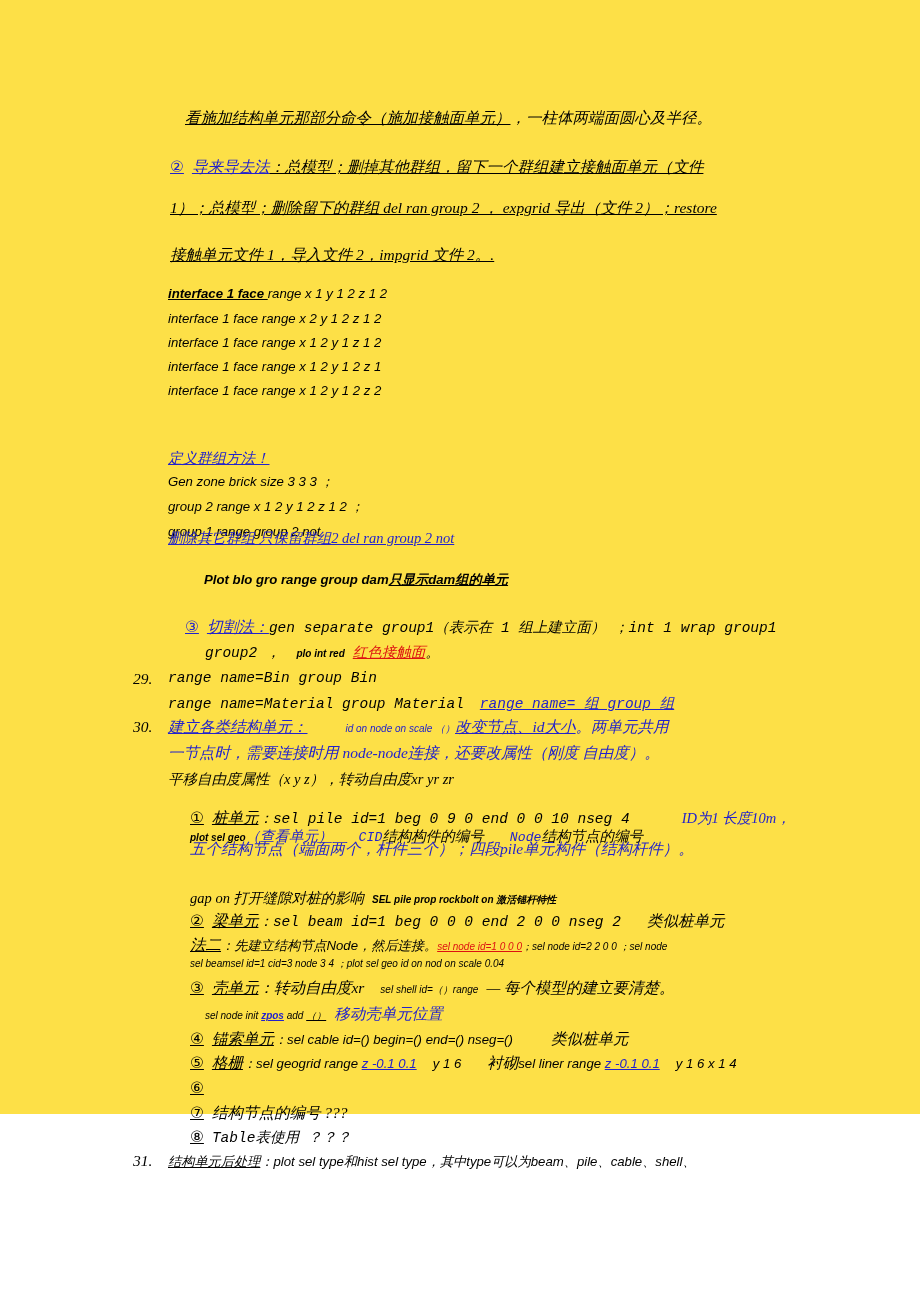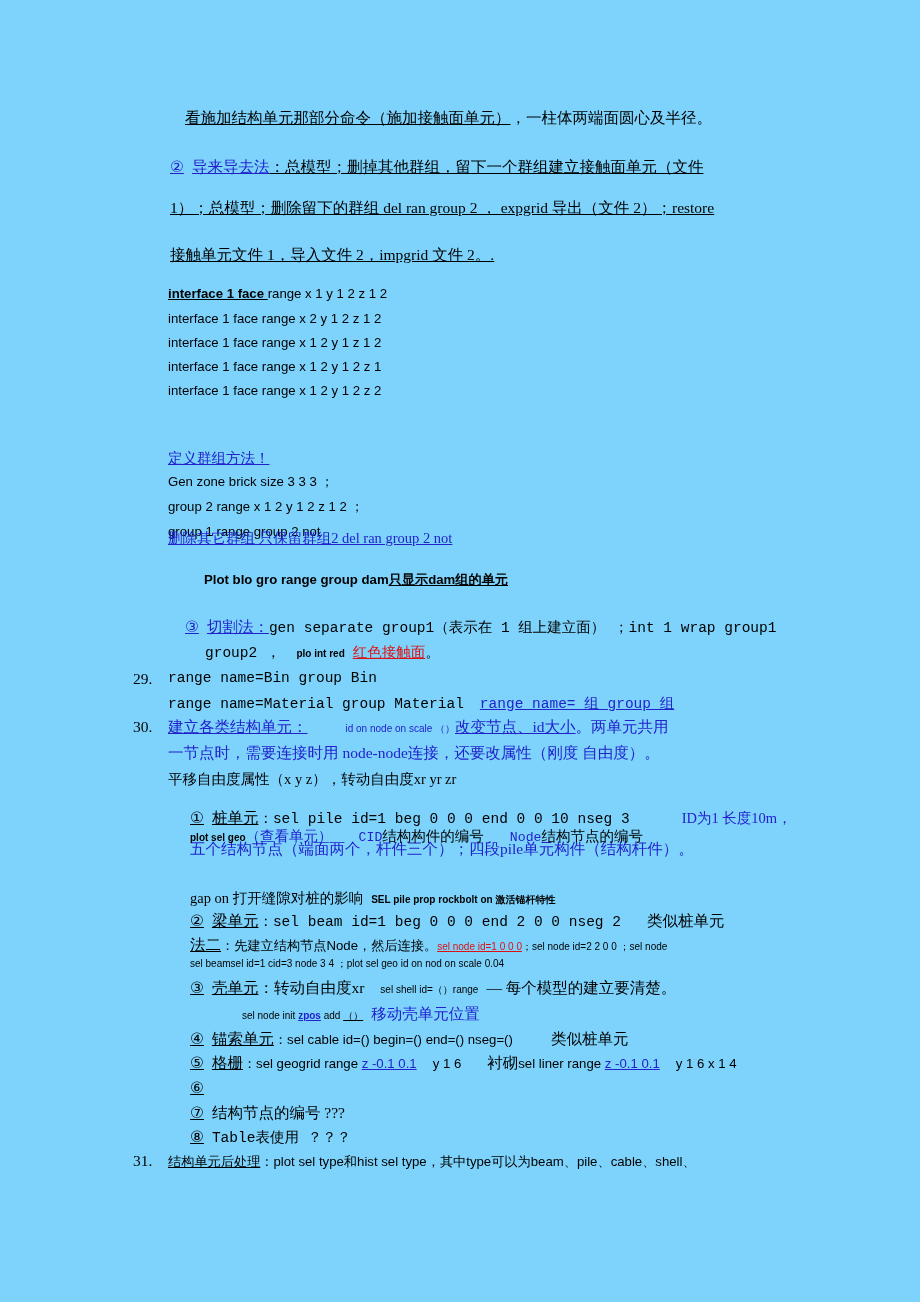--- a/index.html
+++ b/index.html
@@ -11,22 +11,23 @@
     width: 920px;
     height: 1302px;
     font-family: "Liberation Serif", "DejaVu Serif", serif;
     color: #000000;
     overflow: hidden;
     position: relative;
   }
   .page {
     position: relative;
     width: 920px;
-    height: 1302px;
-    background: #7dd3fc;
+    height: 1114px;
+    background: #fde047;
+    font-style: italic;
   }
   .doc-body {
     position: absolute;
     left: 0;
     top: 0;
     width: 920px;
   }
 
   
   .ln {
@@ -114,42 +115,42 @@
     </div>
 
     <div class="ln serif fs-15 c-blk" style="left:133px; top:719px;">30.</div>
     <div class="ln serif fs-15" style="left:168px; top:719px;">
       <span class="u c-blu">建立各类结构单元：</span><span class="sp4"></span><span class="sans fs-12 c-blu">id on node on scale （）</span><span class="u c-blu">改变节点、id大小</span><span class="c-blu">。两单元共用</span>
     </div>
     <div class="ln serif fs-15 c-blu" style="left:168px; top:745px;">一节点时，需要连接时用 node-node连接，还要改属性（刚度 自由度）。</div>
     <div class="ln serif fs-14 c-blk" style="left:168px; top:772px;">平移自由度属性（x y z），转动自由度xr yr zr</div>
 
     <div class="ln serif fs-15" style="left:190px; top:810px;">
-      <span class="circ u c-blk">①</span><span class="sp1"></span><span class="u c-blk">桩单元</span><span class="mono fs-14 c-blk">：sel pile id=1 beg 0 0 0 end 0 0 10 nseg 3</span><span class="sp5"></span><span class="c-blu fs-14">ID为1 长度10m，</span>
+      <span class="circ u c-blk">①</span><span class="sp1"></span><span class="u c-blk">桩单元</span><span class="mono fs-14 c-blk">：sel pile id=1 beg 0 9 0 end 0 0 10 nseg 4</span><span class="sp5"></span><span class="c-blu fs-14">ID为1 长度10m，</span>
     </div>
     <div class="ln serif fs-15 c-blu" style="left:190px; top:841px;">五个结构节点（端面两个，杆件三个）；四段pile单元构件（结构杆件）。</div>
     <div class="ln" style="left:190px; top:828px;">
       <span class="sans fs-12 b c-blk">plot sel geo</span><span class="serif fs-14 c-blu">（查看单元）</span><span class="sp3"></span><span class="mono fs-13 c-blu">CID</span><span class="serif fs-14 c-blk">结构构件的编号</span><span class="sp3"></span><span class="mono fs-13 c-blu">Node</span><span class="serif fs-14 c-blk">结构节点的编号</span>
     </div>
     <div class="ln" style="left:190px; top:890px;">
       <span class="serif fs-14 c-blk">gap on  打开缝隙对桩的影响</span><span class="sp1"></span><span class="sans fs-12 b c-blk">SEL pile prop rockbolt on  激活锚杆特性</span>
     </div>
 
     <div class="ln serif fs-15" style="left:190px; top:913px;">
       <span class="circ u c-blk">②</span><span class="sp1"></span><span class="u c-blk">梁单元</span><span class="mono fs-14 c-blk">：sel beam id=1 beg 0 0 0 end 2 0 0 nseg 2</span><span class="sp3"></span><span class="serif fs-15 c-blk">类似桩单元</span>
     </div>
     <div class="ln" style="left:190px; top:937px;">
       <span class="serif fs-15 u c-blk">法二</span><span class="sans fs-13 c-blk">：先建立结构节点Node，然后连接。</span><span class="sans fs-12 u c-red">sel node id=1 0 0 0</span><span class="sans fs-12 c-blk">；sel node id=2 2 0 0 ；sel node</span>
     </div>
     <div class="ln sans fs-12 c-blk" style="left:190px; top:959px;">sel beamsel id=1 cid=3 node 3 4  ；plot sel geo id on nod on scale 0.04</div>
 
     <div class="ln serif fs-15" style="left:190px; top:980px;">
       <span class="circ u c-blk">③</span><span class="sp1"></span><span class="u c-blk">壳单元</span><span class="c-blk">：转动自由度xr</span><span class="sp2"></span><span class="sans fs-12 c-blk">sel shell id=（）range</span><span class="sp1"></span><span class="c-blk">— 每个模型的建立要清楚。</span>
     </div>
-    <div class="ln" style="left:205px; top:1006px;margin-left:37px;">
+    <div class="ln" style="left:205px; top:1006px;">
       <span class="sans fs-12 c-blk">sel node init </span><span class="sans fs-12 b u c-blu">zpos</span><span class="sans fs-12 c-blk"> add </span><span class="sans fs-12 u c-blk">（）</span><span class="sp1"></span><span class="serif fs-15 c-blu">移动壳单元位置</span>
     </div>
 
     <div class="ln serif fs-15" style="left:190px; top:1031px;">
       <span class="circ u c-blk">④</span><span class="sp1"></span><span class="u c-blk">锚索单元</span><span class="sans fs-13 c-blk">：sel cable id=() begin=() end=() nseg=()</span><span class="sp4"></span><span class="serif fs-15 c-blk">类似桩单元</span>
     </div>
 
     <div class="ln serif fs-15" style="left:190px; top:1055px;">
       <span class="circ u c-blk">⑤</span><span class="sp1"></span><span class="u c-blk">格栅</span><span class="sans fs-13 c-blk">：sel geogrid range </span><span class="sans fs-13 u c-blu">z -0.1 0.1</span><span class="sp2"></span><span class="sans fs-13 c-blk">y 1 6</span><span class="sp3"></span><span class="serif fs-15 c-blk">衬砌</span><span class="sans fs-13 c-blk">sel liner range </span><span class="sans fs-13 u c-blu">z -0.1 0.1</span><span class="sp2"></span><span class="sans fs-13 c-blk">y 1 6 x 1 4</span>
     </div>

